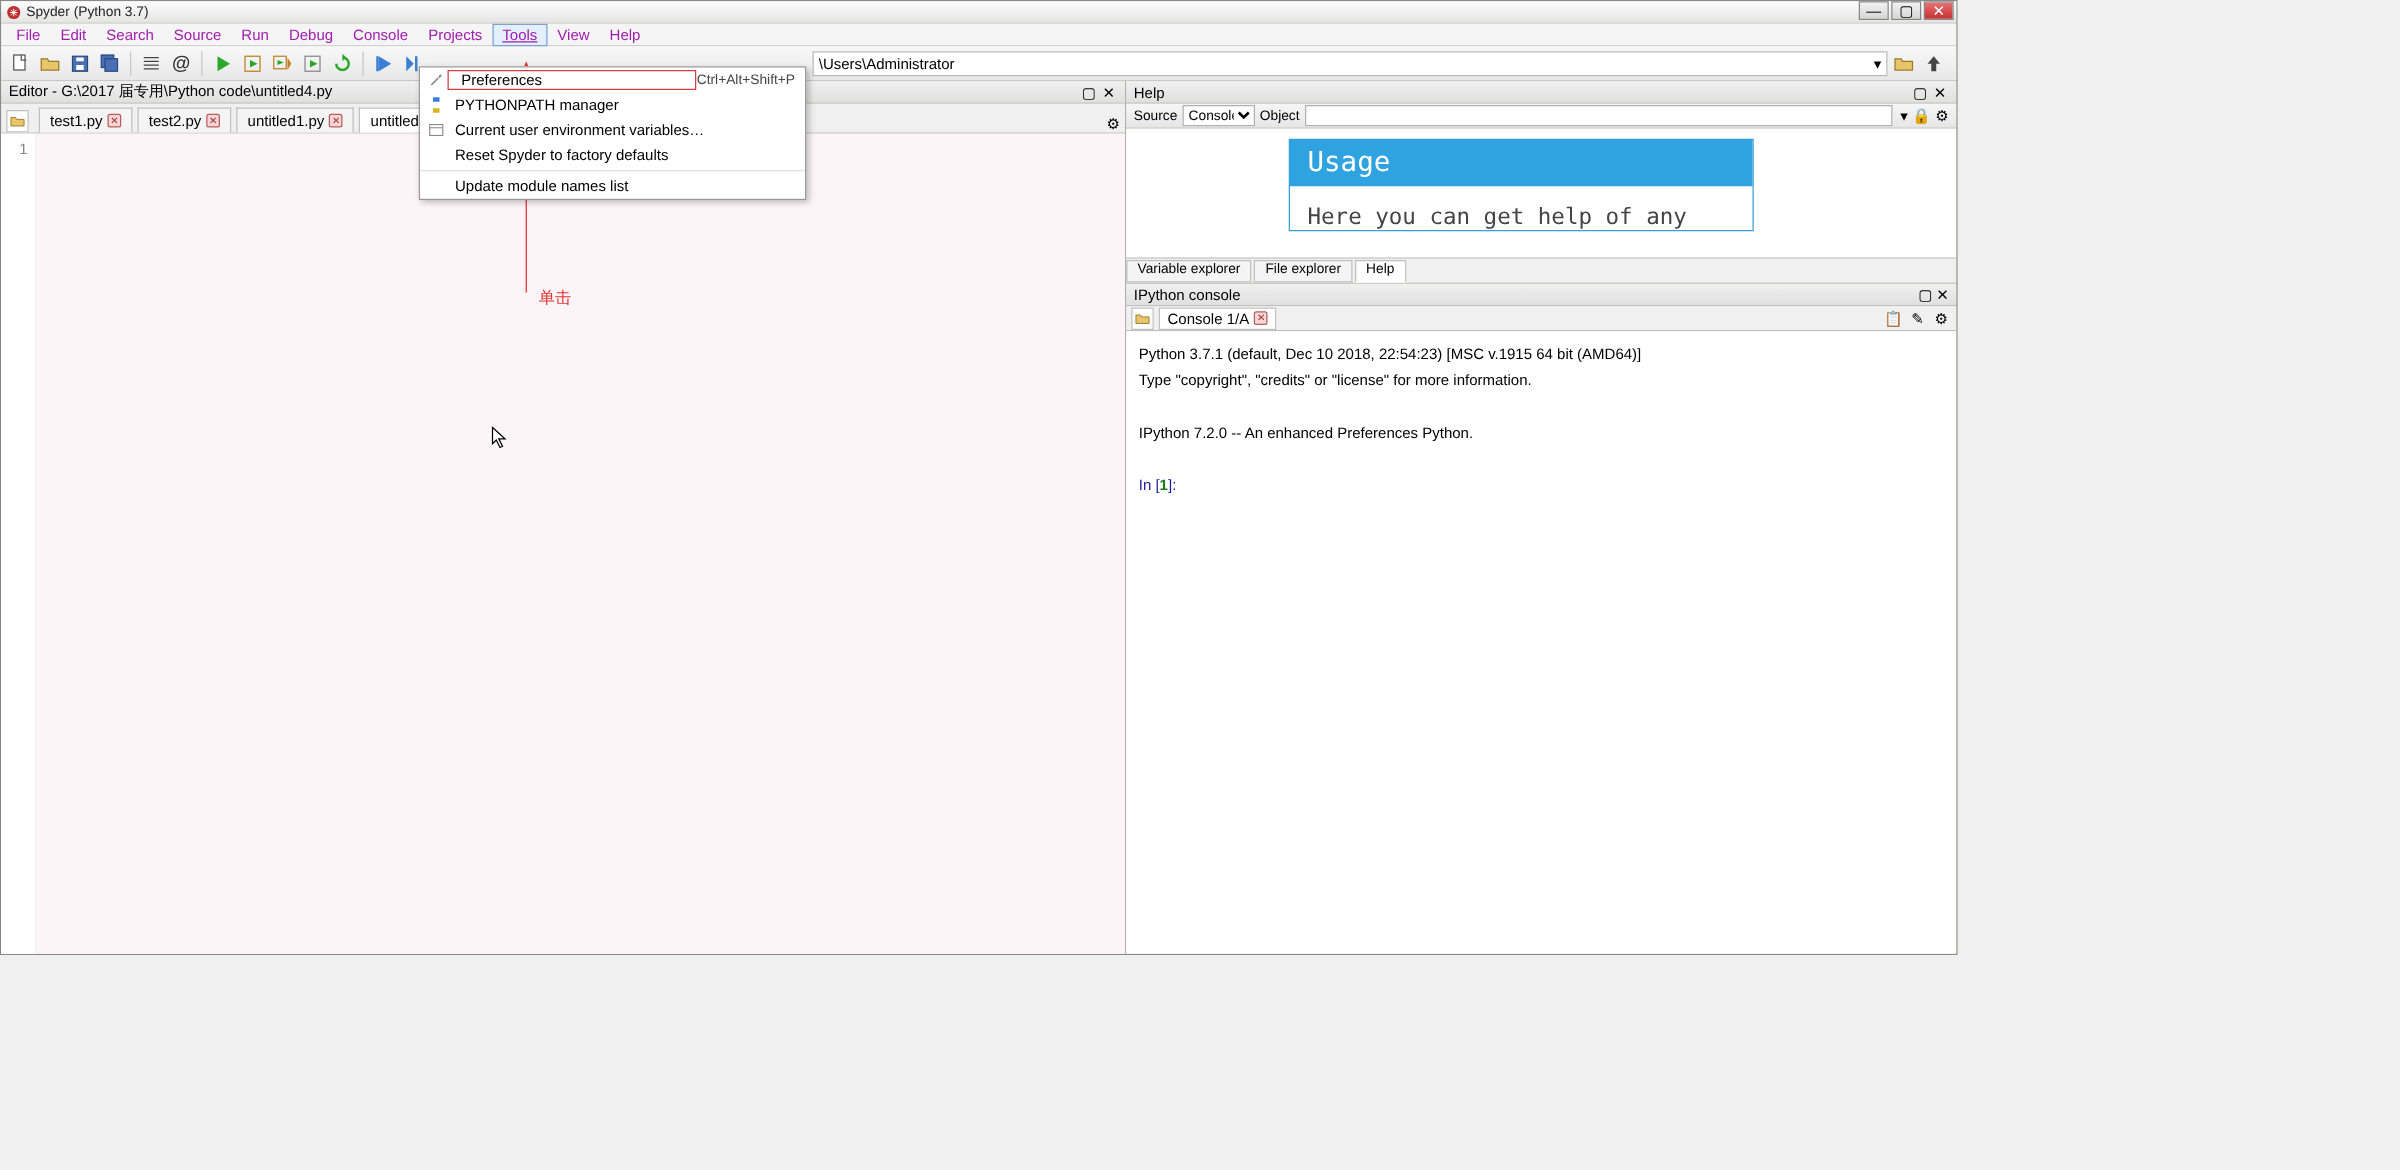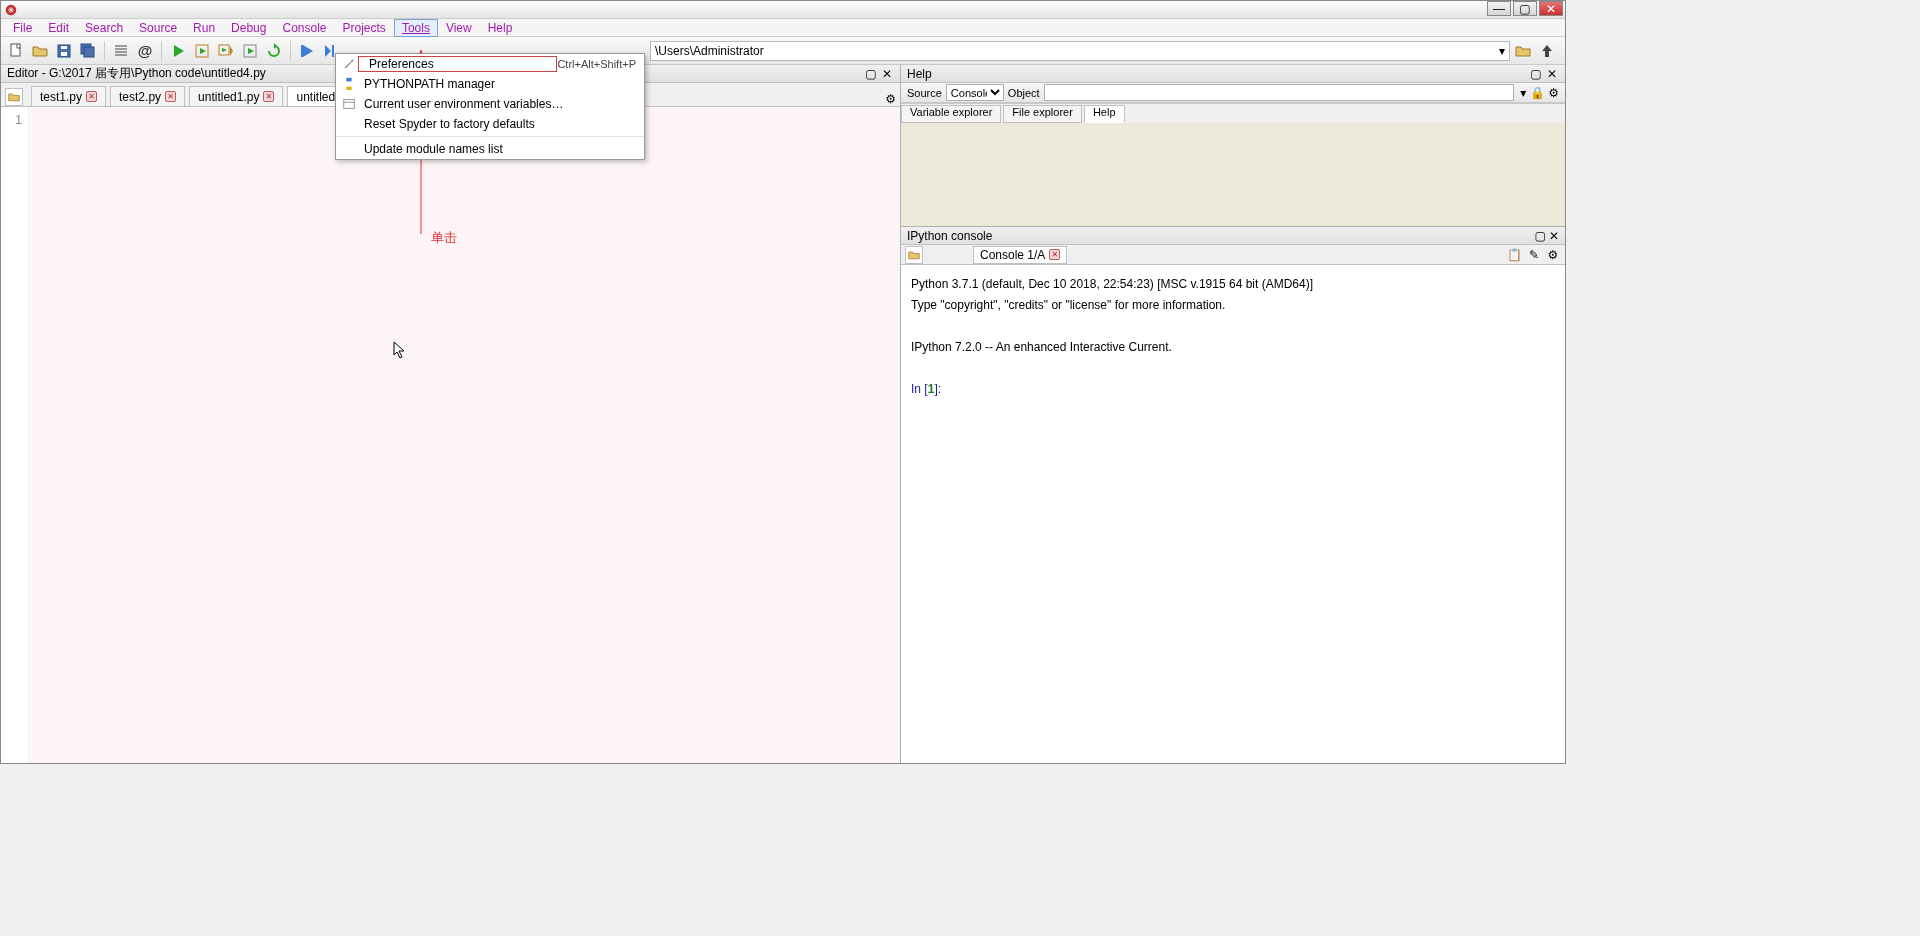--- a/index.html
+++ b/index.html
@@ -55,38 +55,39 @@
 .help-content{flex:1;background:#fff;overflow:auto;padding:8px 8px 0 130px;}
 .usage-card{border:1px solid #33a1d8;width:372px;}
 .usage-head{background:#2ea3e0;color:#fff;font-family:Consolas,monospace;font-size:22px;padding:6px 14px;}
 .usage-body{padding:14px 14px 0 14px;font-family:Consolas,monospace;font-size:18px;color:#444;white-space:pre-wrap;}
 .help-tabs{height:20px;display:flex;align-items:flex-end;background:#f0f0f0;border-top:1px solid #c8c8c8;}
 .htab{height:18px;border:1px solid #c0c0c0;padding:0 8px;font-size:11px;margin-right:2px;background:#f4f4f4;cursor:pointer;}
 .htab.active{background:#fff;border-bottom:1px solid #fff;}
 .console-area{flex:1;display:flex;flex-direction:column;}
 .console-header{height:18px;background:linear-gradient(#f0f0f0,#e0e0e0);border-bottom:1px solid #c0c0c0;display:flex;align-items:center;padding:0 6px;font-size:11px;}
 .console-header .phicons{margin-left:auto;display:flex;gap:3px;}
-.console-tabs{height:20px;display:flex;align-items:center;background:#f0f0f0;border-bottom:1px solid #c0c0c0;padding:4px 4px;gap:46px;}
+.console-tabs{height:20px;display:flex;align-items:center;background:#f0f0f0;border-bottom:1px solid #c0c0c0;padding:4px 4px;}
 .console-tabs .ctab{height:18px;border:1px solid #c0c0c0;background:#fff;padding:0 6px;display:flex;align-items:center;gap:4px;font-size:11px;cursor:pointer;}
 .console-tabs .endicons{margin-left:auto;display:flex;gap:3px;}
 .console-tabs .endicons .eicon{width:16px;height:16px;display:flex;align-items:center;justify-content:center;cursor:pointer;}
 .console-body{flex:1;background:#fff;padding:6px 10px;font-family:Consolas,"SimSun",monospace;font-size:18px;color:#000;white-space:pre-wrap;overflow:auto;}
 .console-body .prompt-in{color:#1a1aa0;text-align:center;}
 .console-body .prompt-num{color:#1a7f1a;font-weight:bold;}
 </style>
 </head>
 <body>
 
 <div class="app">
 
   <div class="titlebar">
     <svg class="title-icon" viewBox="0 0 16 16">
         <circle cx="8" cy="8" r="7" fill="#c03030"></circle>
         <path d="M4 8h8M8 4v8M5 5l6 6M11 5l-6 6" stroke="#fff" stroke-width="1"></path>
       </svg>
+    <span class="title-text">Spyder (Python 3.7)</span>
     <div class="win-ctrl">
       <div class="win-btn">
           <span>—</span>
         </div>
       <div class="win-btn">
           <span>▢</span>
         </div>
       <div class="win-btn close">
           <span>✕</span>
         </div>
@@ -256,20 +257,26 @@
           <span class="lbl">Source</span>
           <select style="width:58px;"><option>Console</option></select>
           <span class="lbl">Object</span>
           <input class="obj-input" style="">
           <span class="ddarrow">▾</span>
           <div class="endicons">
             <div class="phicon">🔒</div>
             <div class="phicon">⚙</div>
           </div>
         </div>
+        <div class="help-content">
+          <div class="usage-card">
+            <div class="usage-head">Usage</div>
+            <div class="usage-body">Here you can get help of any</div>
+          </div>
+        </div>
         <div class="help-tabs">
           <div class="htab">Variable explorer</div>
           <div class="htab">File explorer</div>
           <div class="htab active">Help</div>
         </div>
       </div>
 
       <div class="console-area">
         <div class="console-header">
           <span>IPython console</span>
@@ -290,21 +297,21 @@
           </div>
           <div class="endicons">
             <div class="eicon">📋</div>
             <div class="eicon">✎</div>
             <div class="eicon">⚙</div>
           </div>
         </div>
         <div class="console-body"><span>Python 3.7.1 (default, Dec 10 2018, 22:54:23) [MSC v.1915 64 bit (AMD64)]</span>
 <span>Type "copyright", "credits" or "license" for more information.</span>
 
-<span>IPython 7.2.0 -- An enhanced Interactive Current.</span>
+<span>IPython 7.2.0 -- An enhanced Preferences Python.</span>
 
 <span class="prompt-in">In [</span><span class="prompt-num">1</span><span class="prompt-in">]: </span></div>
       </div>
 
     </div>
   </div>
 
   <div class="dropdown">
     <div class="dd-row highlight">
       <span class="dd-icon">

